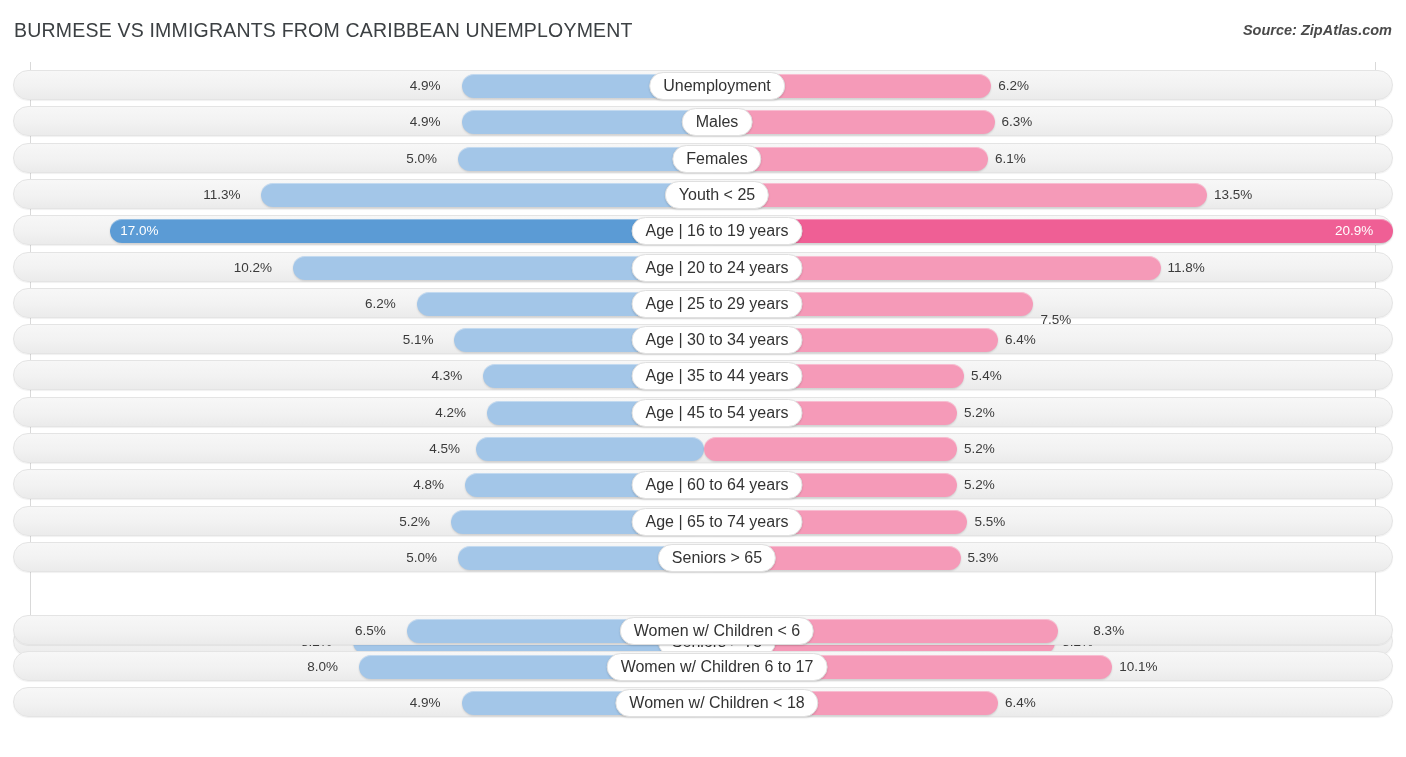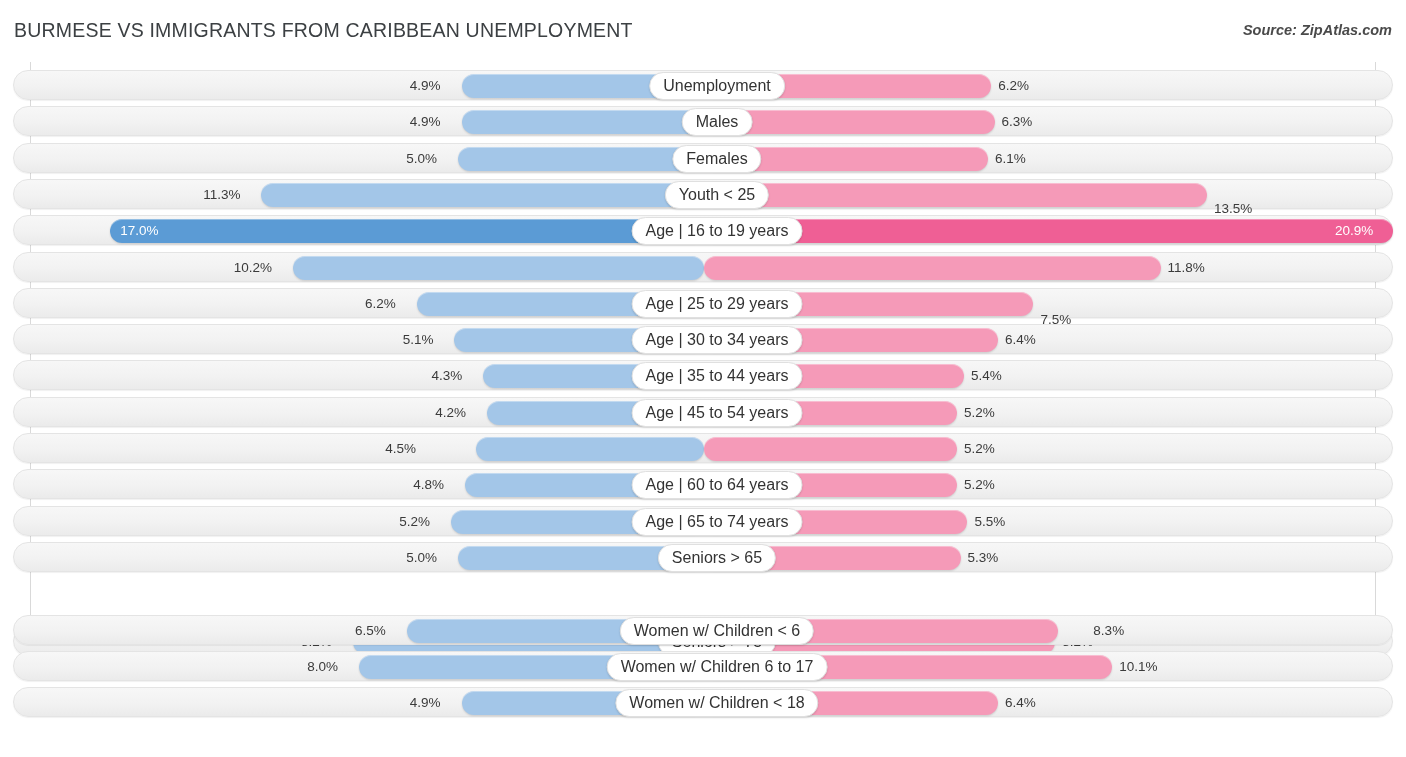--- a/index.html
+++ b/index.html
@@ -126,35 +126,36 @@
         <div class="bar left" style="left: 443.979px; width: 246.021px; background: rgb(163, 198, 232);"></div>
         <div class="val l" style="right: 955.021px;">5.0%</div>
         <div class="bar right" style="left: 690px; width: 283.891px; background: rgb(245, 154, 184);"></div>
         <div class="val r" style="left: 980.891px;">6.1%</div>
         <div class="pill">Females</div>
       </div>
       <div class="row" style="top: 116.9px;">
         <div class="bar left" style="left: 247.483px; width: 442.517px; background: rgb(163, 198, 232);"></div>
         <div class="val l" style="right: 1151.52px;">11.3%</div>
         <div class="bar right" style="left: 690px; width: 502.984px; background: rgb(245, 154, 184);"></div>
-        <div class="val r" style="left: 1199.98px; margin-top: 14px;">13.5%</div>
+        <div class="val r" style="left: 1199.98px;">13.5%</div>
         <div class="pill">Youth &lt; 25</div>
       </div>
       <div class="row" style="top: 153.2px;">
         <div class="bar left" style="left: 96.2042px; width: 593.796px; background: rgb(91, 155, 213);"></div>
         <div class="val l inside" style="left: 106.204px;">17.0%</div>
         <div class="bar right" style="left: 690px; width: 689px; background: rgb(239, 95, 149);"></div>
         <div class="val r inside" style="left: 1321px;">20.9%</div>
         <div class="pill">Age | 16 to 19 years</div>
       </div>
       <div class="row" style="top: 189.5px;">
         <div class="bar left" style="left: 278.939px; width: 411.061px; background: rgb(163, 198, 232);"></div>
         <div class="val l" style="right: 1120.06px;">10.2%</div>
         <div class="bar right" style="left: 690px; width: 456.53px; background: rgb(245, 154, 184);"></div>
         <div class="val r" style="left: 1153.53px;">11.8%</div>
+        <div class="pill">Age | 20 to 24 years</div>
       </div>
       <div class="row" style="top: 225.8px;">
         <div class="bar left" style="left: 402.766px; width: 287.234px; background: rgb(163, 198, 232);"></div>
         <div class="val l" style="right: 996.234px;">6.2%</div>
         <div class="bar right" style="left: 690px; width: 329.426px; background: rgb(245, 154, 184);"></div>
         <div class="val r" style="left: 1026.43px; margin-top: 16px;">7.5%</div>
         <div class="pill">Age | 25 to 29 years</div>
       </div>
       <div class="row" style="top: 262.1px;">
         <div class="bar left" style="left: 440.446px; width: 249.554px; background: rgb(163, 198, 232);"></div>
@@ -172,21 +173,21 @@
       </div>
       <div class="row" style="top: 334.7px;">
         <div class="bar left" style="left: 473.003px; width: 216.997px; background: rgb(163, 198, 232);"></div>
         <div class="val l" style="right: 925.997px;">4.2%</div>
         <div class="bar right" style="left: 690px; width: 253.067px; background: rgb(245, 154, 184);"></div>
         <div class="val r" style="left: 950.067px;">5.2%</div>
         <div class="pill">Age | 45 to 54 years</div>
       </div>
       <div class="row" style="top: 371px;">
         <div class="bar left" style="left: 461.952px; width: 228.048px; background: rgb(163, 198, 232);"></div>
-        <div class="val l" style="right: 976px; text-align: center;">4.5%</div>
+        <div class="val l" style="right: 932px; text-align: center;">4.5%</div>
         <div class="bar right" style="left: 690px; width: 253.067px; background: rgb(245, 154, 184);"></div>
         <div class="val r" style="left: 950.067px;">5.2%</div>
       </div>
       <div class="row" style="top: 407.3px;">
         <div class="bar left" style="left: 451.105px; width: 238.895px; background: rgb(163, 198, 232);"></div>
         <div class="val l" style="right: 947.895px;">4.8%</div>
         <div class="bar right" style="left: 690px; width: 253.067px; background: rgb(245, 154, 184);"></div>
         <div class="val r" style="left: 950.067px;">5.2%</div>
         <div class="pill">Age | 60 to 64 years</div>
       </div>

